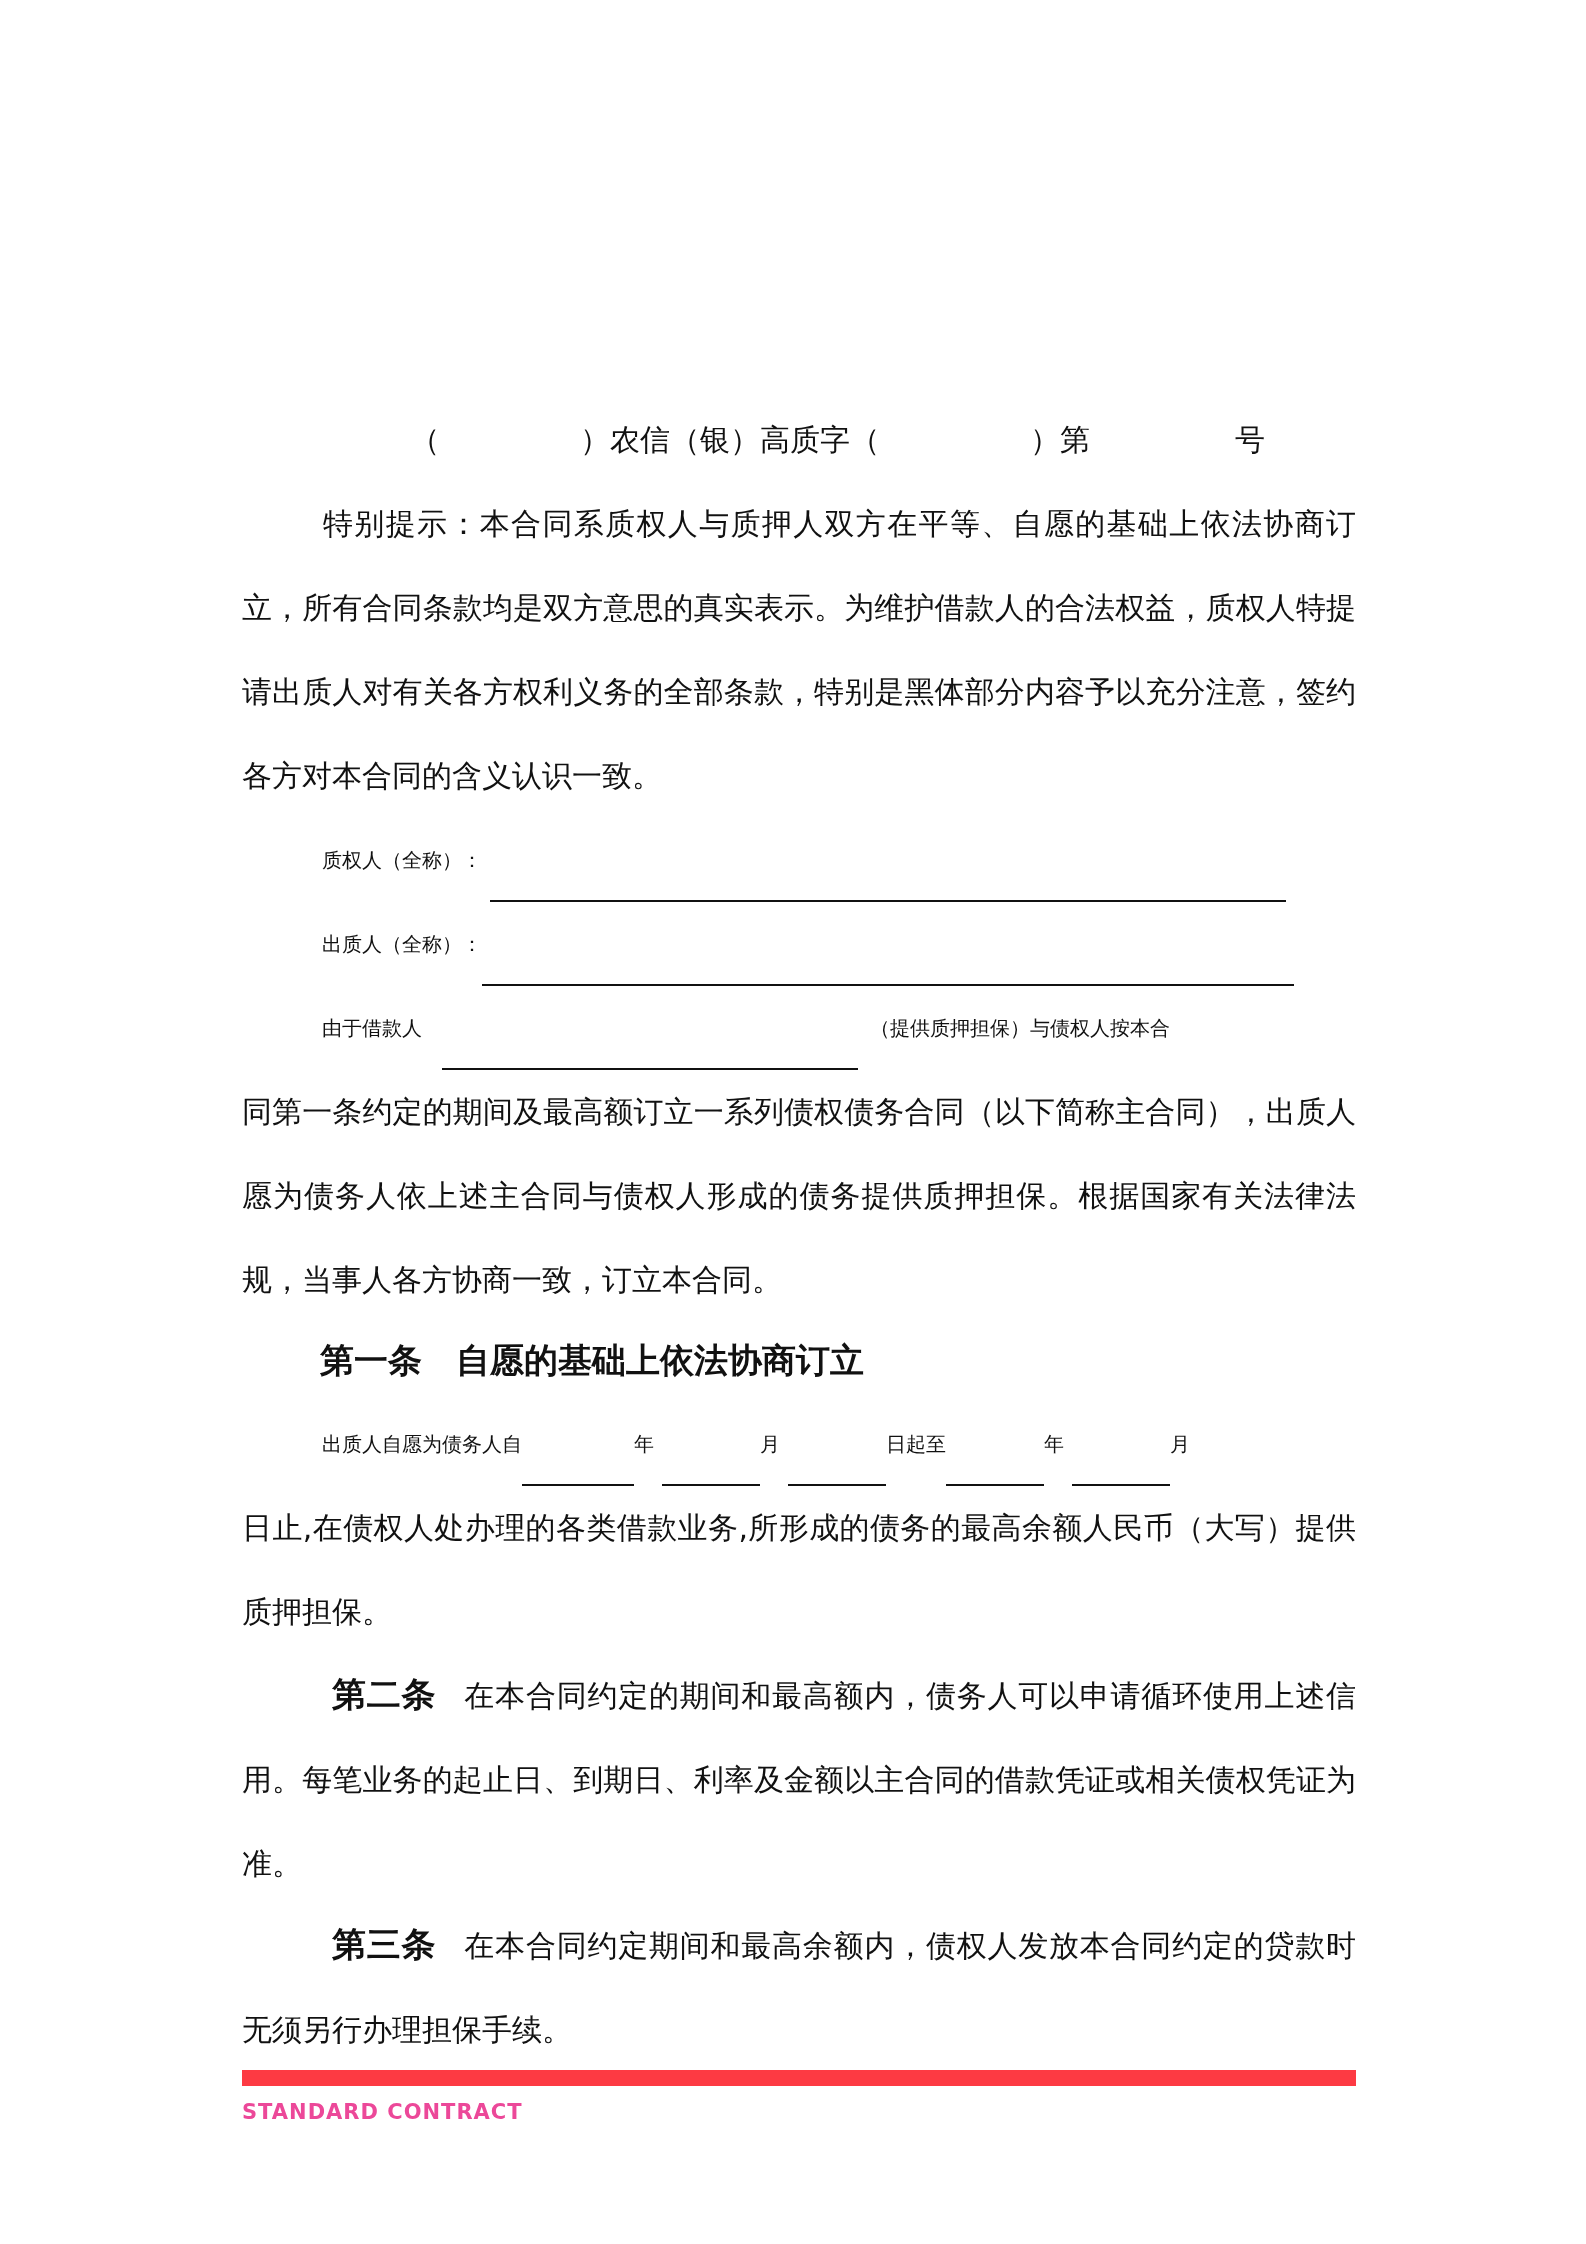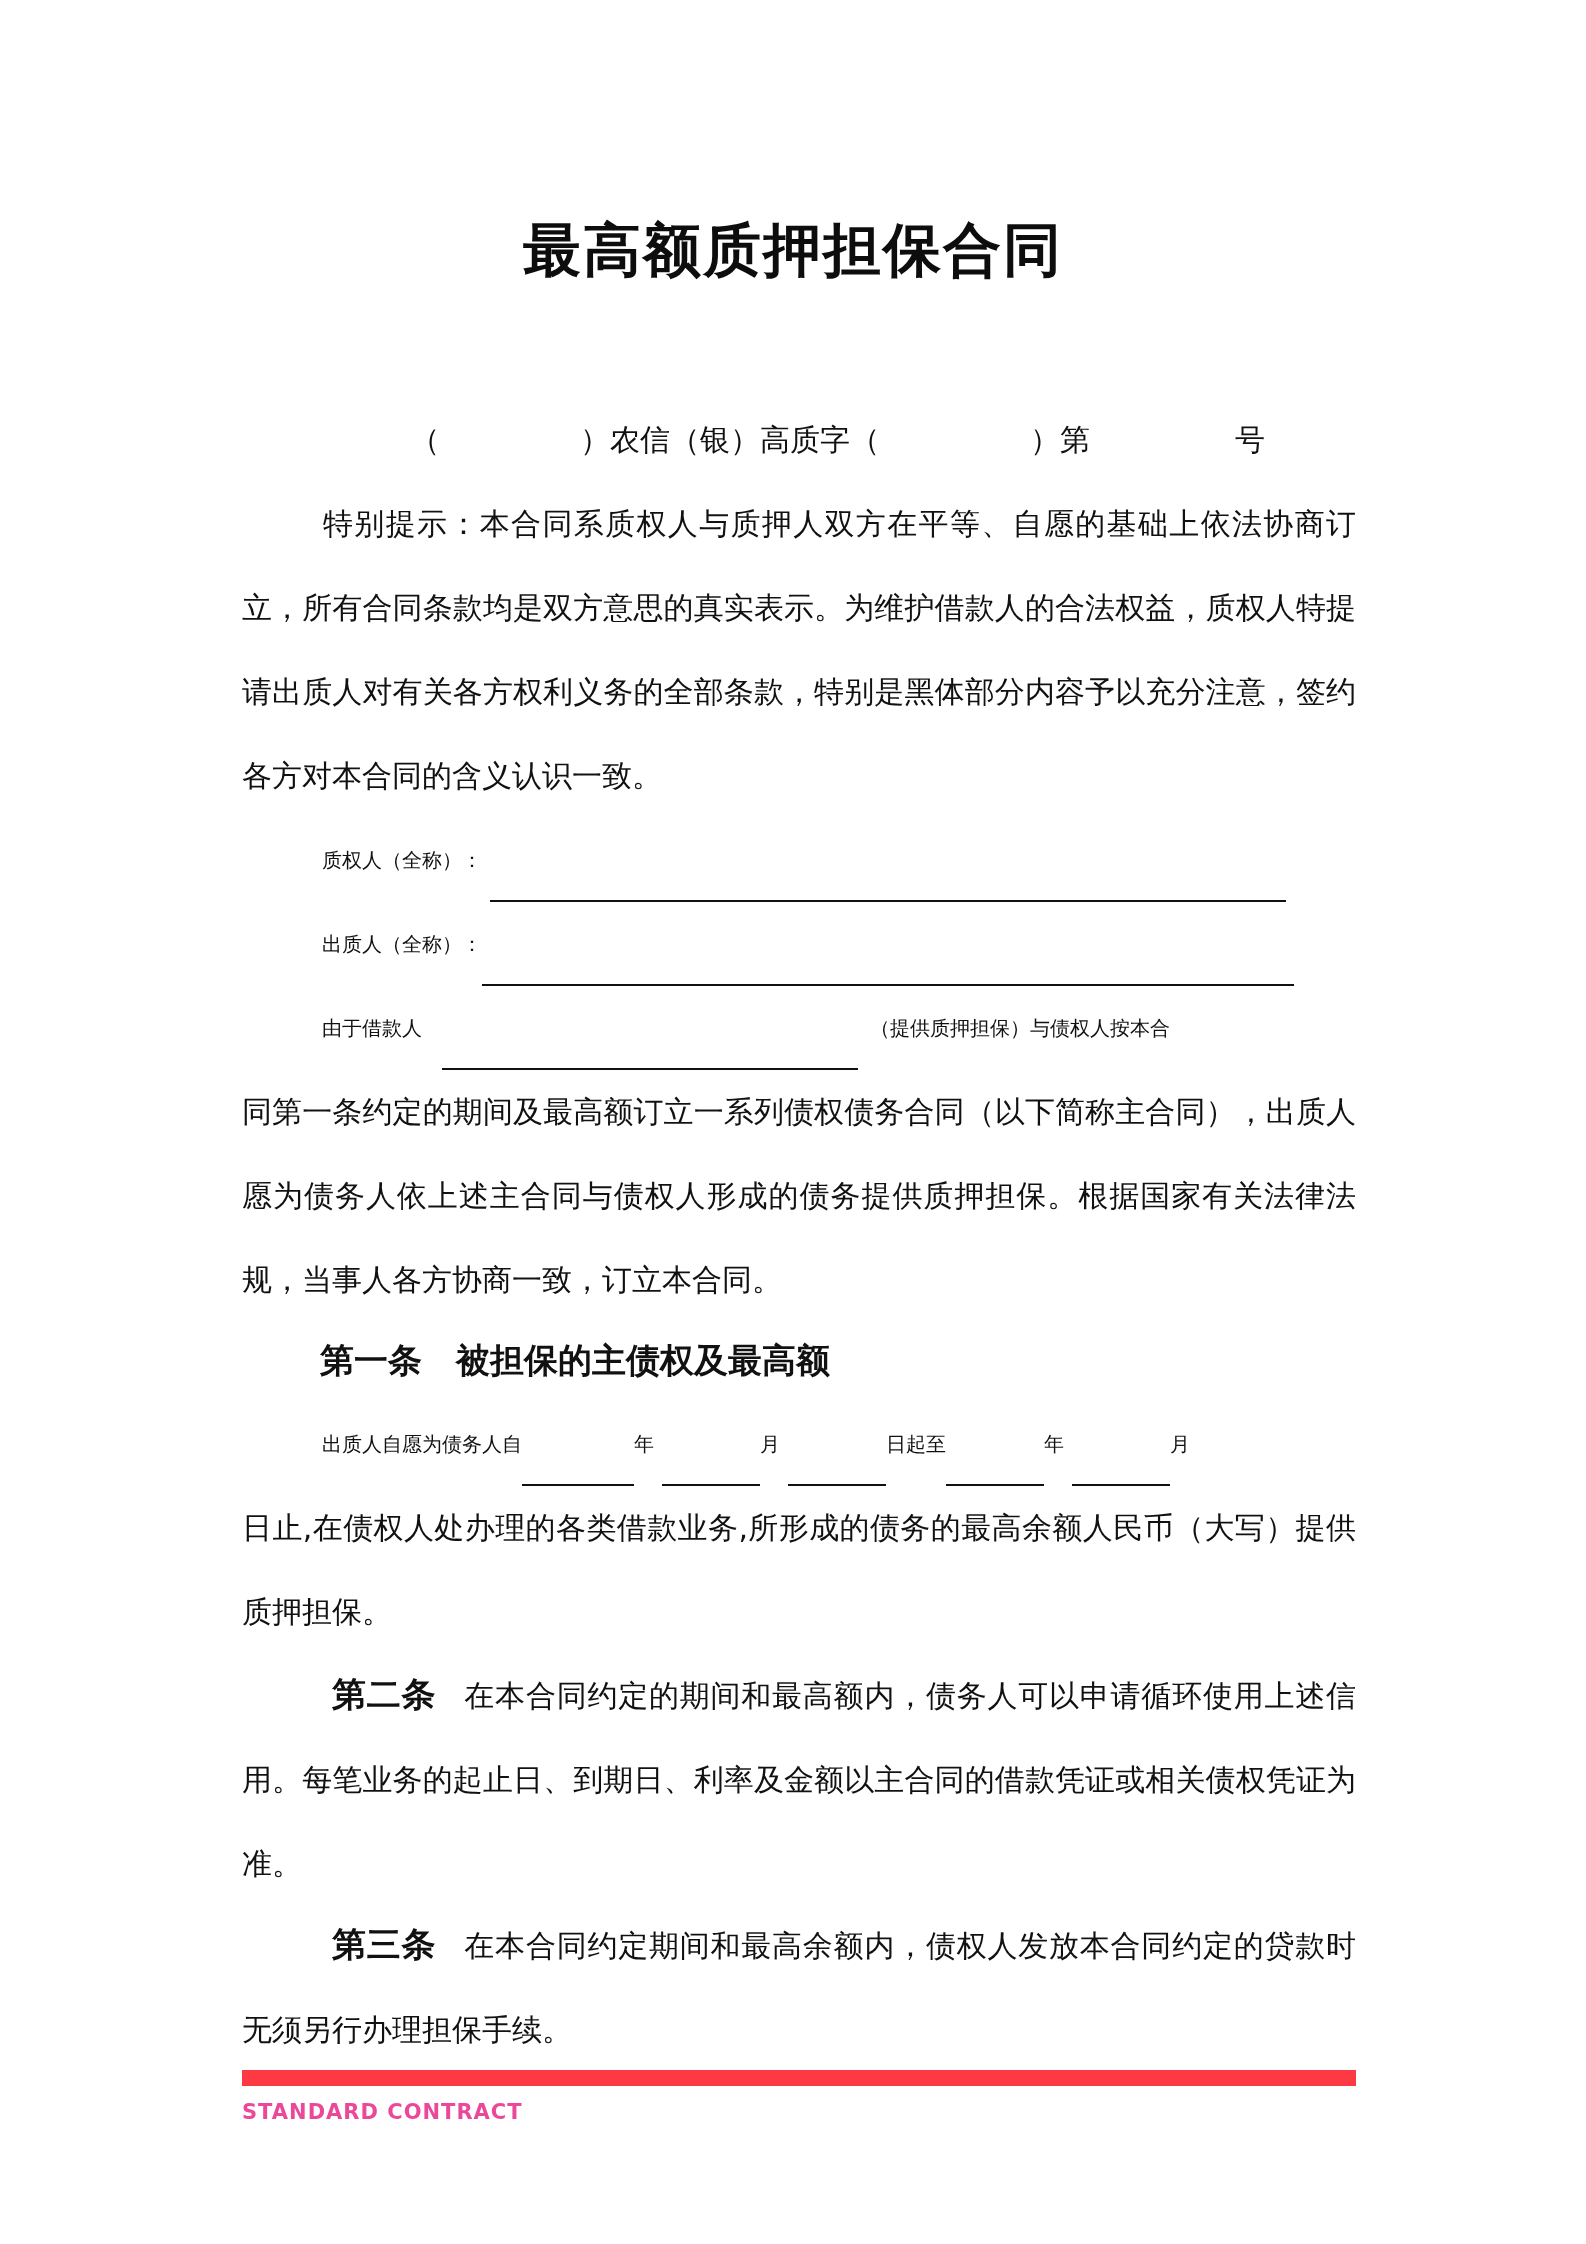--- a/index.html
+++ b/index.html
@@ -100,21 +100,20 @@
       font-size: 21px;
       letter-spacing: 1px;
       color: #ec4899;
     }
   </style>
 </head>
 <body>
 
 <div class="page">
 
-  <div class="title">最高额质押担保合同</div>
 
   <div class="ref-line">
     <span style="left:0px;">（</span>
     <span style="left:170px;">）农信（银）高质字（</span>
     <span style="left:620px;">）第</span>
     <span style="left:825px;">号</span>
   </div>
 
   <div class="body-text" style="top:482px;">
     <p class="para indent">特别提示：本合同系质权人与质押人双方在平等、自愿的基础上依法协商订立，所有合同条款均是双方意思的真实表示。为维护借款人的合法权益，质权人特提请出质人对有关各方权利义务的全部条款，特别是黑体部分内容予以充分注意，签约各方对本合同的含义认识一致。</p>
@@ -129,21 +128,21 @@
   </div>
 
   <div class="line" style="top:986px;">
     <span style="margin-left:64px;">由于借款人</span><span class="blank" style="width:416px; margin-left:20px; margin-right:12px;"></span><span>（提供质押担保）与债权人按本合</span>
   </div>
 
   <div class="body-text" style="top:1070px;">
     <p class="para">同第一条约定的期间及最高额订立一系列债权债务合同（以下简称主合同），出质人愿为债务人依上述主合同与债权人形成的债务提供质押担保。根据国家有关法律法规，当事人各方协商一致，订立本合同。</p>
   </div>
 
-  <div class="heading" style="top:1318px;">第一条　被担保的主债权及最高额</div>
+  <div class="heading" style="top:1318px;">第一条　自愿的基础上依法协商订立</div>
 
   <div class="line" style="top:1402px;">
     <span style="margin-left:64px;">出质人自愿为债务人自</span><span class="blank" style="width:112px;"></span><span>年</span><span class="blank" style="width:98px; margin-left:8px;"></span><span>月</span><span class="blank" style="width:98px; margin-left:8px;"></span><span>日起至</span><span class="blank" style="width:98px;"></span><span>年</span><span class="blank" style="width:98px; margin-left:8px;"></span><span>月</span>
   </div>
 
   <div class="body-text" style="top:1486px;">
     <p class="para">日止,在债权人处办理的各类借款业务,所形成的债务的最高余额人民币（大写）提供质押担保。</p>
   </div>
 
   <div class="body-text" style="top:1652px;">

